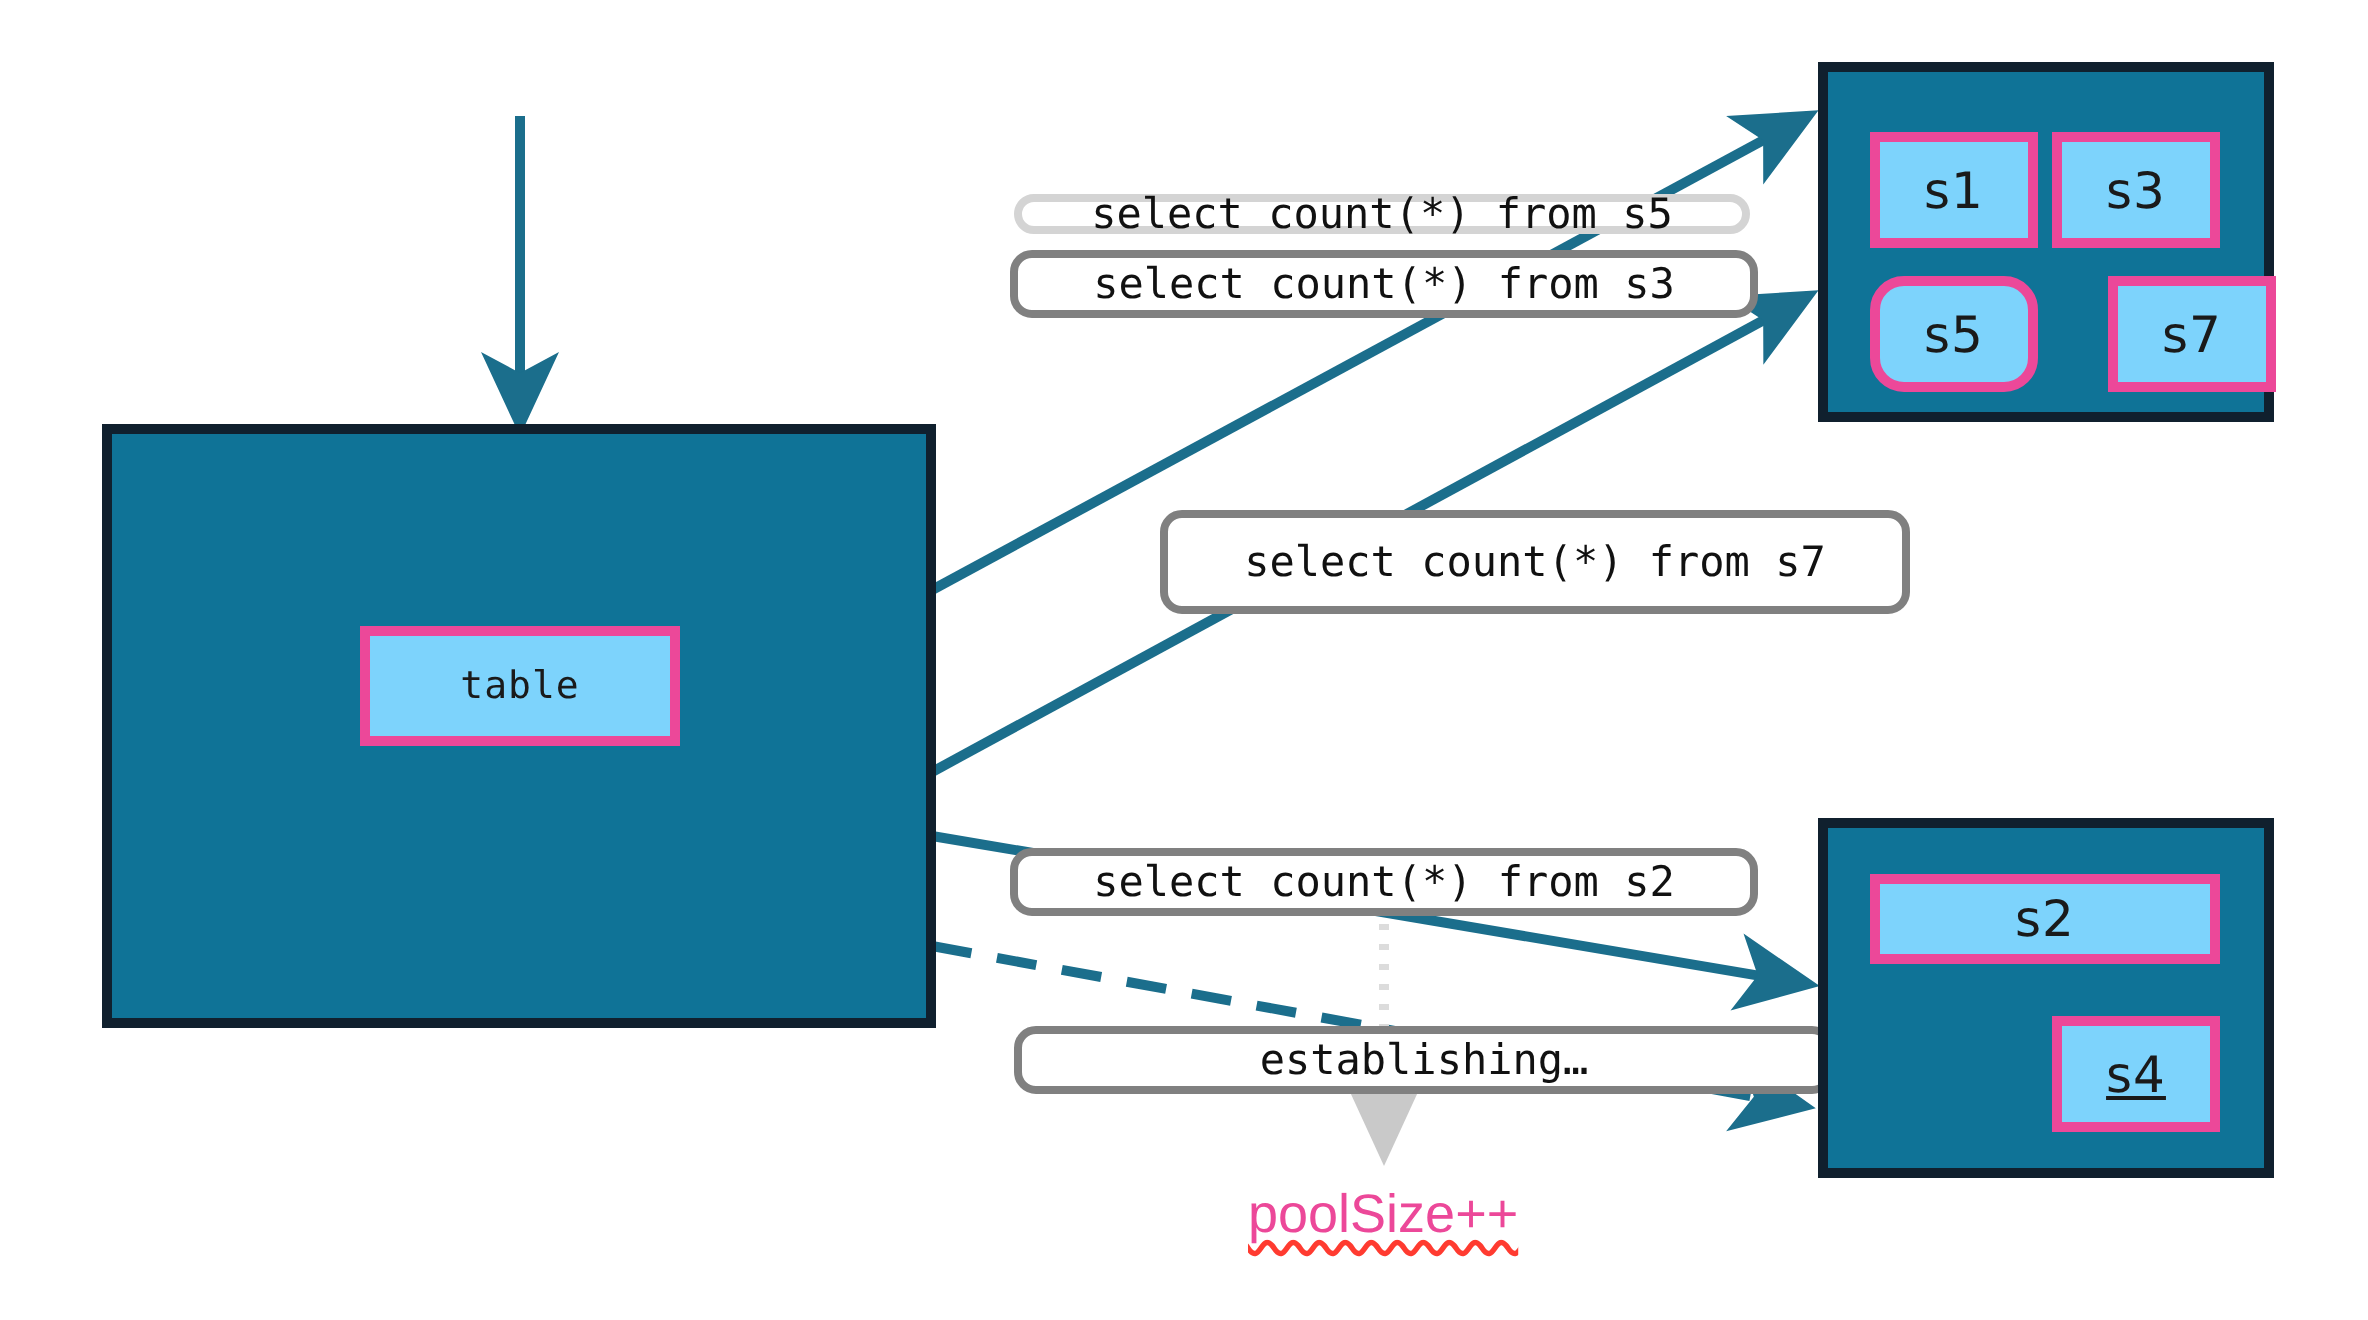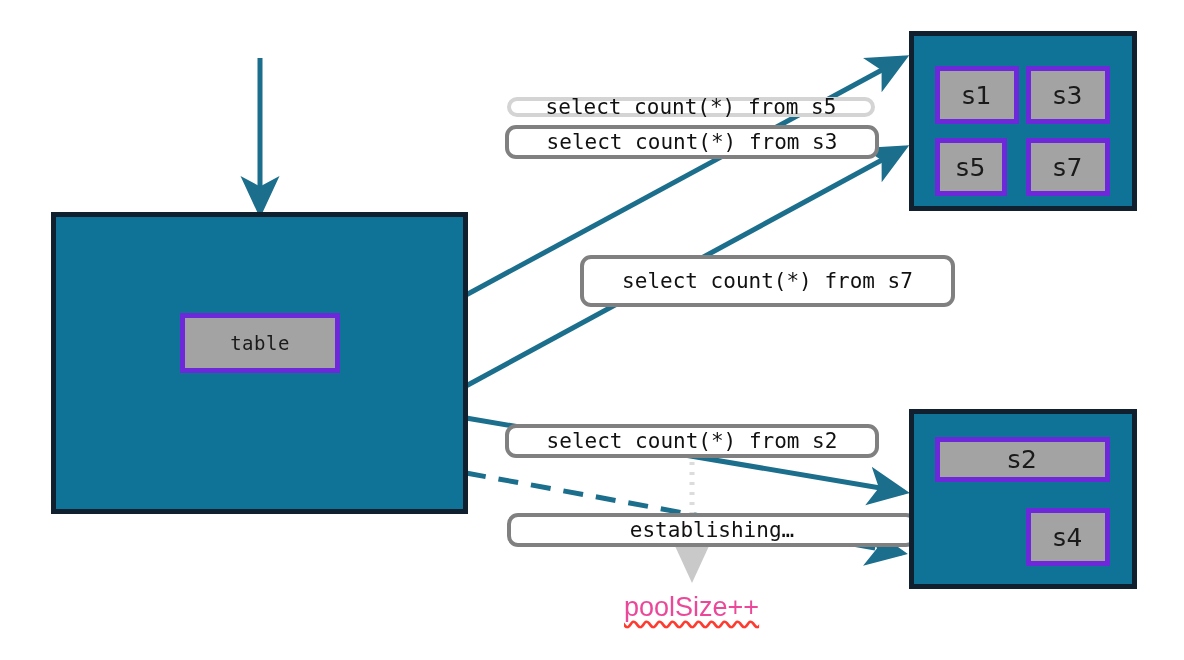--- a/index.html
+++ b/index.html
@@ -31,22 +31,22 @@
   .group-box {
     position: absolute;
     background: #0f7397;
     border: 5px solid #10202e;
     box-sizing: border-box;
   }
 
   
   .node {
     position: absolute;
-    background: #a3a3a3;
-    border: 5px solid #6d28d9;
+    background: #7dd3fc;
+    border: 5px solid #ec4899;
     box-sizing: border-box;
     display: flex;
     align-items: center;
     justify-content: center;
     font-family: "DejaVu Sans", sans-serif;
     font-size: 25px;
     color: #1a1a1a;
     letter-spacing: 0.5px;
   }
   .node.mono {
@@ -145,29 +145,29 @@
   </div>
 
   <div class="group-box" style="left:909px; top:31px; width:228px; height:180px;">
   </div>
   <div class="node" style="left:935px; top:66px; width:84px; height:58px;">
     <span>s1</span>
   </div>
   <div class="node" style="left:1026px; top:66px; width:84px; height:58px;">
     <span>s3</span>
   </div>
-  <div class="node" style="left:935px; top:138px; width:72px; height:58px;">
+  <div class="node" style="left:935px; top:138px; width:84px; height:58px;border-radius:17px;">
     <span>s5</span>
   </div>
-  <div class="node" style="left:1026px; top:138px; width:84px; height:58px;">
+  <div class="node" style="left:1054px; top:138px; width:84px; height:58px;">
     <span>s7</span>
   </div>
 
   <div class="group-box" style="left:909px; top:409px; width:228px; height:180px;">
   </div>
   <div class="node" style="left:935px; top:437px; width:175px; height:45px;">
     <span>s2</span>
   </div>
-  <div class="node" style="left:1026px; top:508px; width:84px; height:58px;">
+  <div class="node" style="left:1026px; top:508px; width:84px; height:58px;text-decoration:underline;">
     <span>s4</span>
   </div>
 
 </div>
 
 </body></html>

